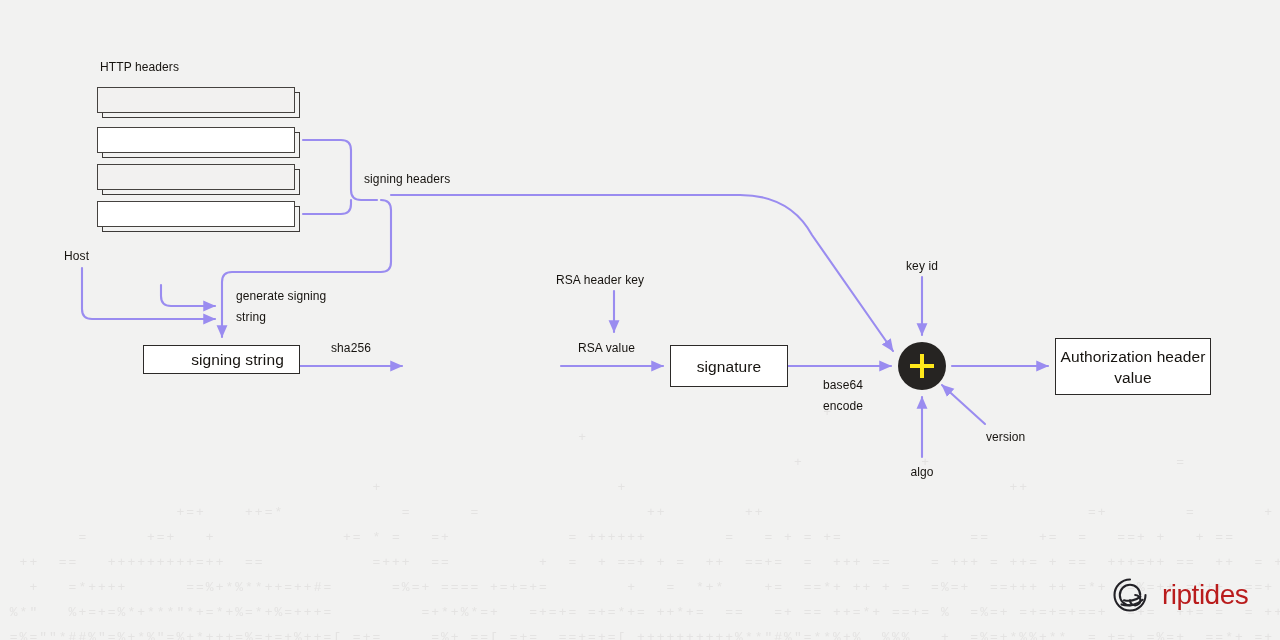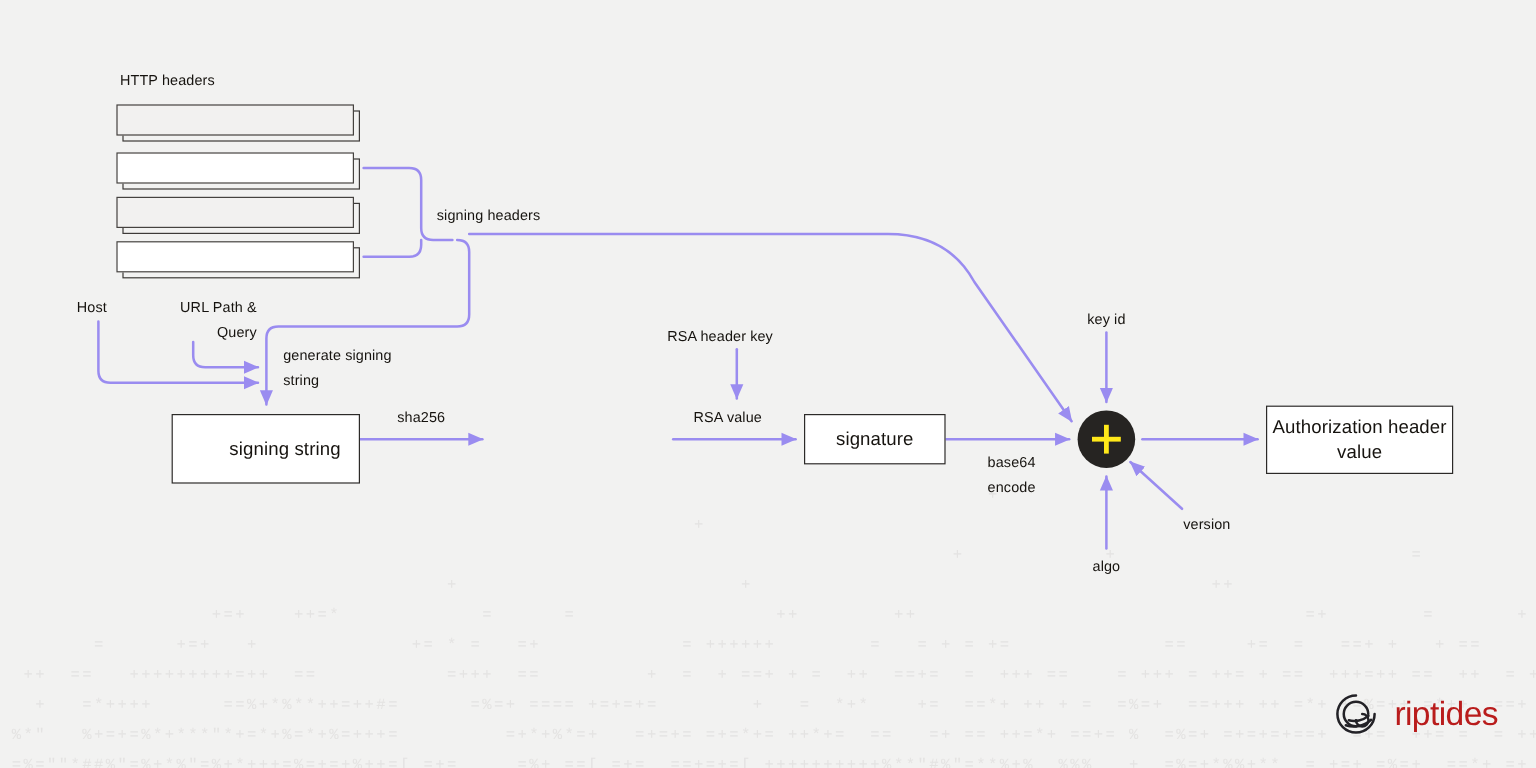--- a/index.html
+++ b/index.html
@@ -208,31 +208,29 @@
     <div class="face"></div>
   </div>
 
   <div class="lbl" style="left:364px; top:169px;">signing headers</div>
   <div class="lbl" style="left:331px; top:338px;">sha256</div>
   <div class="lbl" style="left:578px; top:338px;">RSA value</div>
   <div class="lbl center" style="left:806px; top:375px; width:74px;">base64
 encode</div>
 
   <div class="lbl" style="left:64px; top:246px;">Host</div>
-  <div class="lbl right" style="left:108px; top:246px; width:106px;">URL Path &amp;
-Query</div>
   <div class="lbl" style="left:556px; top:270px;">RSA header key</div>
   <div class="lbl center" style="left:884px; top:256px; width:76px;">key id</div>
   <div class="lbl center" style="left:884px; top:462px; width:76px;">algo</div>
   <div class="lbl" style="left:986px; top:427px;">version</div>
 
   <div class="lbl" style="left:236px; top:286px;">generate signing
 string</div>
 
-  <div class="node-box" style="left:143px; top:345px; width:157px; height:58px;padding-left:32px;">signing string</div>
+  <div class="node-box" style="left:143px; top:345px; width:157px; height:29px;padding-left:32px;">signing string</div>
   <div class="node-box" style="left:1055px; top:338px; width:156px; height:57px;">Authorization
 header value</div>
   <div class="node-box" style="left:670px; top:345px; width:118px; height:42px;">signature</div>
 
   <div id="combine-node">
     <span class="plus-h"></span>
     <span class="plus-v"></span>
   </div>
 
   <div id="brand">

